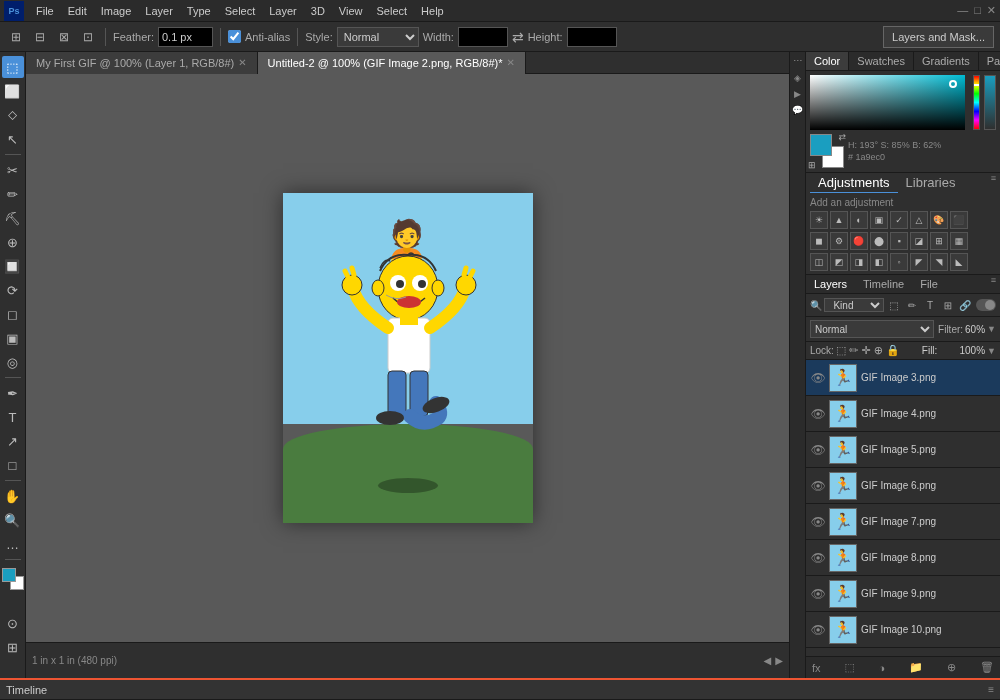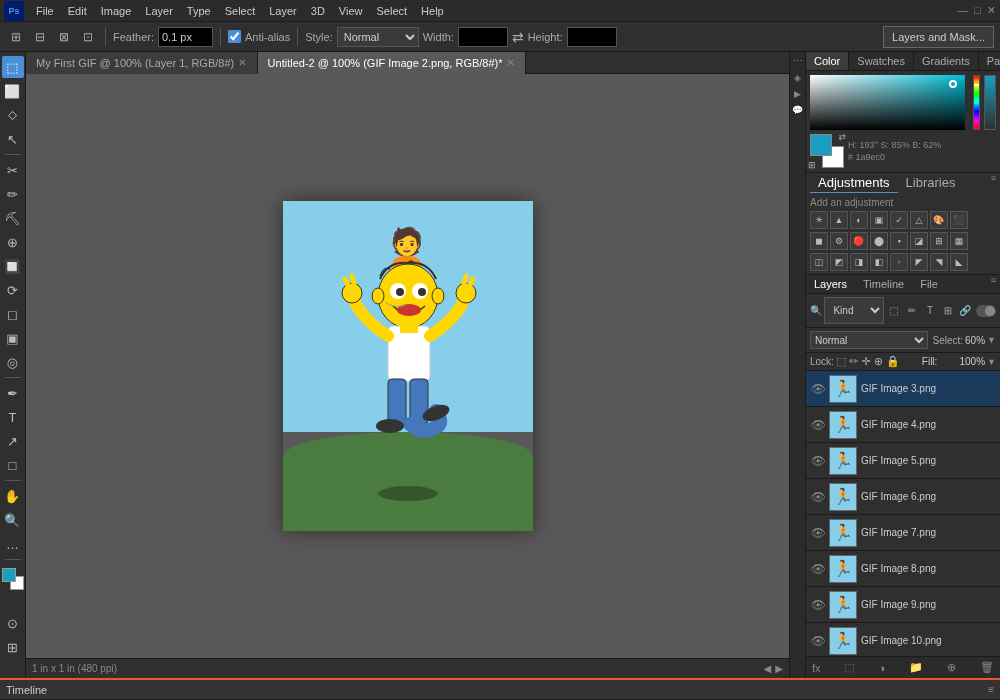--- a/index.html
+++ b/index.html
@@ -37,21 +37,21 @@
     #tab-bar { background: #2f2f2f; height: 22px; display: flex; align-items: center; border-bottom: 1px solid #1a1a1a; }
     .tab { height: 22px; padding: 0 10px; display: flex; align-items: center; gap: 4px; font-size: 11px; cursor: pointer; background: #3c3c3c; border-right: 1px solid #1a1a1a; color: #aaa; }
     .tab.active { background: #595959; color: #fff; }
     .tab-close { font-size: 10px; color: #888; cursor: pointer; }
     #canvas-viewport { flex: 1; display: flex; align-items: center; justify-content: center; overflow: hidden; position: relative; }
     #canvas-image { width: 250px; height: 330px; position: relative; overflow: hidden; box-shadow: 0 0 20px rgba(0,0,0,0.5); }
     .canvas-sky { width: 100%; height: 70%; background: #87CEEB; }
     .canvas-ground { width: 100%; height: 30%; background: #4a7c3f; border-radius: 60% 60% 0 0 / 30% 30% 0 0; position: absolute; bottom: 0; }
     .homer-figure { position: absolute; top: 30px; left: 50%; transform: translateX(-50%); font-size: 80px; line-height: 1; text-align: center; }
     .canvas-shadow { position: absolute; bottom: 30px; left: 50%; transform: translateX(-50%); width: 60px; height: 15px; background: rgba(0,0,0,0.3); border-radius: 50%; }
-    #canvas-info { height: 20px; background: #2f2f2f; border-top: 1px solid #1a1a1a; display: flex; align-items: center; padding: 0 6px; font-size: 10px; color: #888; }
+    #canvas-info { height: 36px; background: #2f2f2f; border-top: 1px solid #1a1a1a; display: flex; align-items: center; padding: 0 6px; font-size: 10px; color: #888; }
 
     
     #right-panels { width: 195px; background: #2f2f2f; border-left: 1px solid #1a1a1a; display: flex; flex-direction: column; overflow: hidden; }
     .panel-tabs { display: flex; background: #2b2b2b; border-bottom: 1px solid #1a1a1a; }
     .panel-tab { padding: 3px 8px; font-size: 11px; cursor: pointer; color: #aaa; border-right: 1px solid #1a1a1a; }
     .panel-tab.active { color: #fff; background: #3c3c3c; }
 
     
     #color-panel { padding: 4px; border-bottom: 1px solid #1a1a1a; }
     .color-spectrum { width: 100%; height: 55px; position: relative; background: linear-gradient(to right, #fff, #00bcd4); overflow: hidden; cursor: crosshair; }
@@ -64,21 +64,21 @@
     .panel-tabs-sm { display: flex; gap: 0; margin-bottom: 4px; }
     .ptab-sm { padding: 2px 8px; font-size: 13px; cursor: pointer; color: #aaa; }
     .ptab-sm.active { color: #fff; border-bottom: 1px solid #4a90d9; }
 
     
     #layers-panel { flex: 1; display: flex; flex-direction: column; overflow: hidden; }
     .layers-tabs { display: flex; background: #2b2b2b; border-bottom: 1px solid #1a1a1a; }
     .layers-tab { padding: 3px 8px; font-size: 11px; cursor: pointer; color: #aaa; }
     .layers-tab.active { color: #fff; }
     .layers-toolbar { display: flex; align-items: center; padding: 3px 4px; gap: 2px; border-bottom: 1px solid #1a1a1a; background: #2f2f2f; }
-    .layers-search { background: #3a3a3a; border: 1px solid #555; color: #ccc; height: 27px; flex: 1; font-size: 10px; padding: 0 4px; }
+    .layers-search { background: #3a3a3a; border: 1px solid #555; color: #ccc; height: 14px; flex: 1; font-size: 10px; padding: 0 4px; }
     .layers-icon { width: 16px; height: 16px; display: flex; align-items: center; justify-content: center; font-size: 10px; color: #aaa; cursor: pointer; }
     .layer-mode-row { display: flex; align-items: center; padding: 3px 4px; gap: 4px; border-bottom: 1px solid #1a1a1a; }
     .layer-mode-select { background: #3a3a3a; border: 1px solid #555; color: #ccc; height: 18px; font-size: 10px; flex: 1; }
     .layer-opacity-row { display: flex; align-items: center; gap: 2px; font-size: 10px; }
     .layer-opacity-label { color: #aaa; }
     .layer-opacity-val { color: #ccc; }
     .layer-lock-row { display: flex; align-items: center; padding: 2px 4px; gap: 2px; border-bottom: 1px solid #1a1a1a; font-size: 10px; color: #aaa; }
     .lock-icons { display: flex; gap: 3px; }
     .lock-icon { font-size: 11px; }
     .fill-val { color: #ccc; margin-left: auto; }
@@ -366,21 +366,21 @@
         <div class="layers-icon">🔗</div>
         <div class="layers-icon" style="margin-left:auto; width:20px; height:12px; background:#555; border-radius:6px; position:relative;">
             <div style="width:10px; height:10px; background:#888; border-radius:50%; position:absolute; right:1px; top:1px;"></div>
           </div>
       </div>
       <div class="layer-mode-row">
         <select class="layer-mode-select">
           <option>Normal</option>
         </select>
         <div class="layer-opacity-row">
-          <span class="layer-opacity-label">Select:</span>
+          <span class="layer-opacity-label">Filter:</span>
           <span class="layer-opacity-val">60%</span>
           <span style="color:#888; font-size:9px;">▼</span>
         </div>
       </div>
       <div class="layer-lock-row">
         <span>Lock:</span>
         <div class="lock-icons">
           <span class="lock-icon">⬚</span>
           <span class="lock-icon">✏</span>
           <span class="lock-icon">✛</span>

